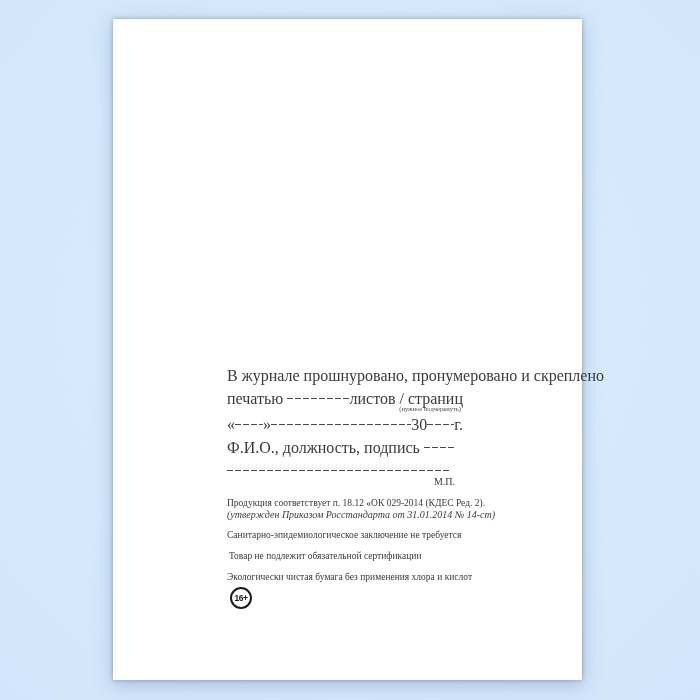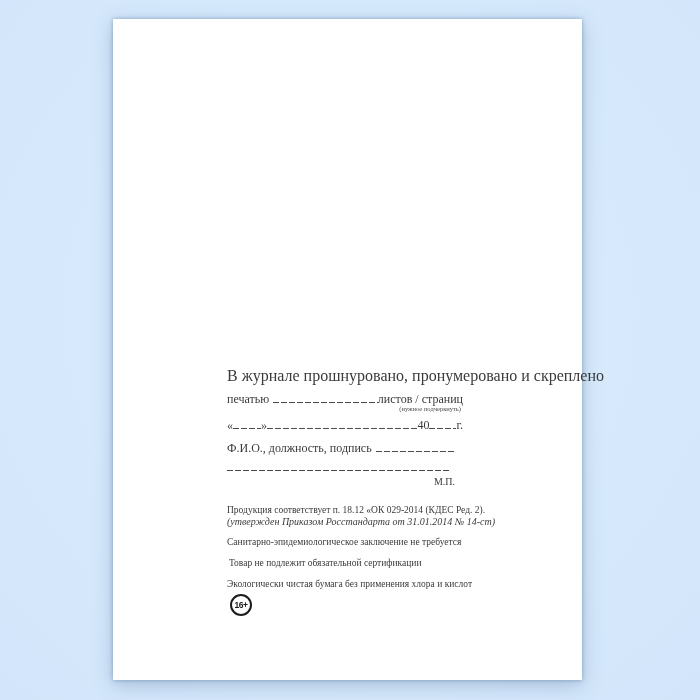--- a/index.html
+++ b/index.html
@@ -29,22 +29,22 @@
     top: 351px;
     width: 236px;
   }
   .line.main {
     font-size: 16px;
     line-height: 12px;
     white-space: nowrap;
   }
   .frow {
     display: flex;
-    align-items: flex-end;
-    font-size: 12px;
+    align-items: center;
+    font-size: 16px;
     line-height: 12px;
     height: 12px;
     white-space: nowrap;
   }
   .lbl { flex: 0 0 auto; }
   .mr4 { margin-right: 4px; }
   .mr8 { margin-right: 8px; }
   .fill {
     height: 1px;
     margin-bottom: 2px;
@@ -75,21 +75,21 @@
   }
   .p1 { font-size: 9.5px; line-height: 11px; white-space: nowrap; }
   .p2 { font-size: 8px;   line-height: 10px; white-space: nowrap; }
   .p3 { font-size: 10px; line-height: 11px; font-style: italic; white-space: nowrap; }
   .stmt { font-size: 9.5px; line-height: 12px; white-space: nowrap; }
   .ind1 { padding-left: 2px; }
   .mt4  { margin-top: 4px; }
   .mt6  { margin-top: 6px; }
   .mt9  { margin-top: 9px; }
   .mt11 { margin-top: 11px; }
-  .mt26 { margin-top: 17px; }
+  .mt26 { margin-top: 10px; }
   .badge-row {
     display: flex;
     align-items: flex-end;
     margin-left: 3px;
   }
   .badge-circle {
     flex: 0 0 auto;
     width: 18px;
     height: 18px;
     border: 2px solid #1c1c1c;
@@ -126,21 +126,21 @@
       <span class="fill grow"></span>
       <span class="lbl">листов / страниц</span>
     </div>
     <div class="note">(нужное подчеркнуть)</div>
 
     <div class="frow mt6">
       <span class="lbl">«</span>
       <span class="fill w28"></span>
       <span class="lbl">»</span>
       <span class="fill grow"></span>
-      <span class="lbl">40</span>
+      <span class="lbl">30</span>
       <span class="fill w27"></span>
       <span class="lbl">г.</span>
     </div>
 
     <div class="frow mt11">
       <span class="lbl mr4">Ф.И.О., должность, подпись</span>
       <span class="fill grow mr8"></span>
     </div>
 
     <div class="fullline"></div>

